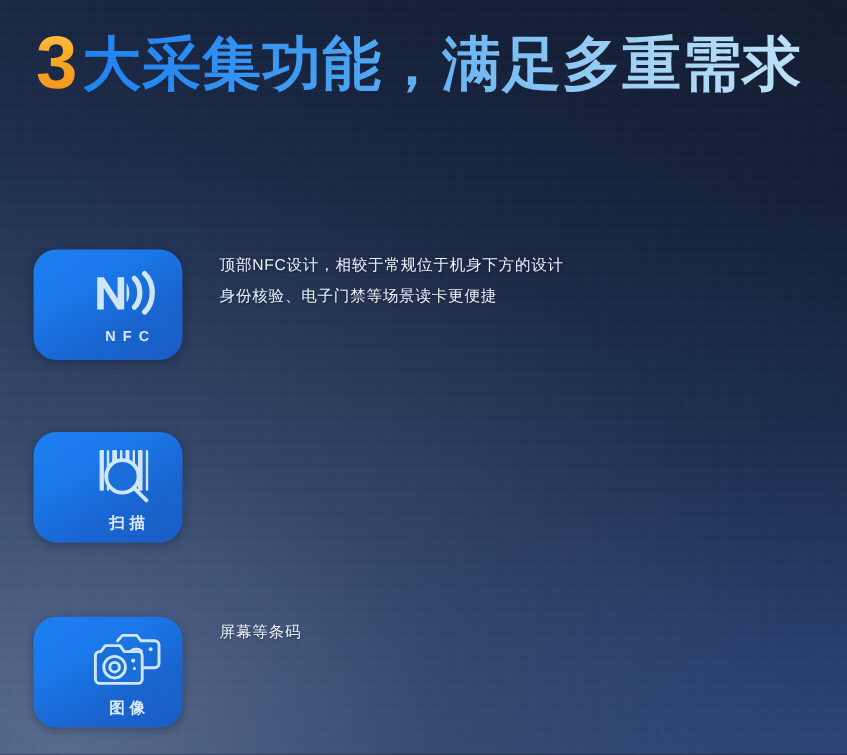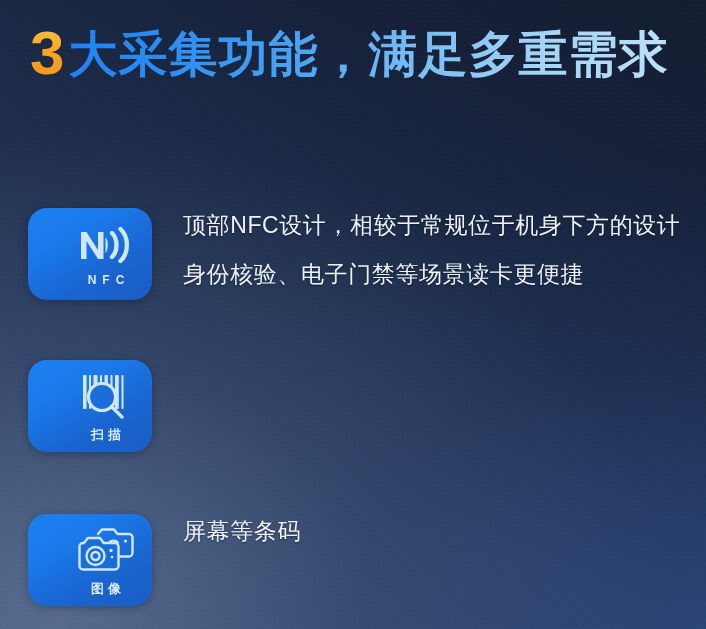--- a/index.html
+++ b/index.html
@@ -101,29 +101,29 @@
     letter-spacing: 4px;
     text-indent: 4px;
     line-height: 1;
   }
   .icon-caption.latin { letter-spacing: 6px; text-indent: 6px; font-size: 12px; }
 
   .feature-text {
     margin-left: 31px;
     padding-top: 6px;
     color: #eef3fb;
-    font-size: 23px;
+    font-size: 13px;
     line-height: 1;
   }
   .feature-text .line {
     white-space: nowrap;
     letter-spacing: 0.6px;
     text-shadow: 0 1px 2px rgba(5,12,28,0.45);
   }
-  .feature-text .line + .line { margin-top: 26px; }
+  .feature-text .line + .line { margin-top: 13px; }
 </style>
 </head>
 <body>
 
 <div id="page">
   <div id="noise"></div>
 
   <div id="heading">
     <span class="h-num">3</span><span class="h-text">大采集功能，满足多重需求</span>
   </div>

